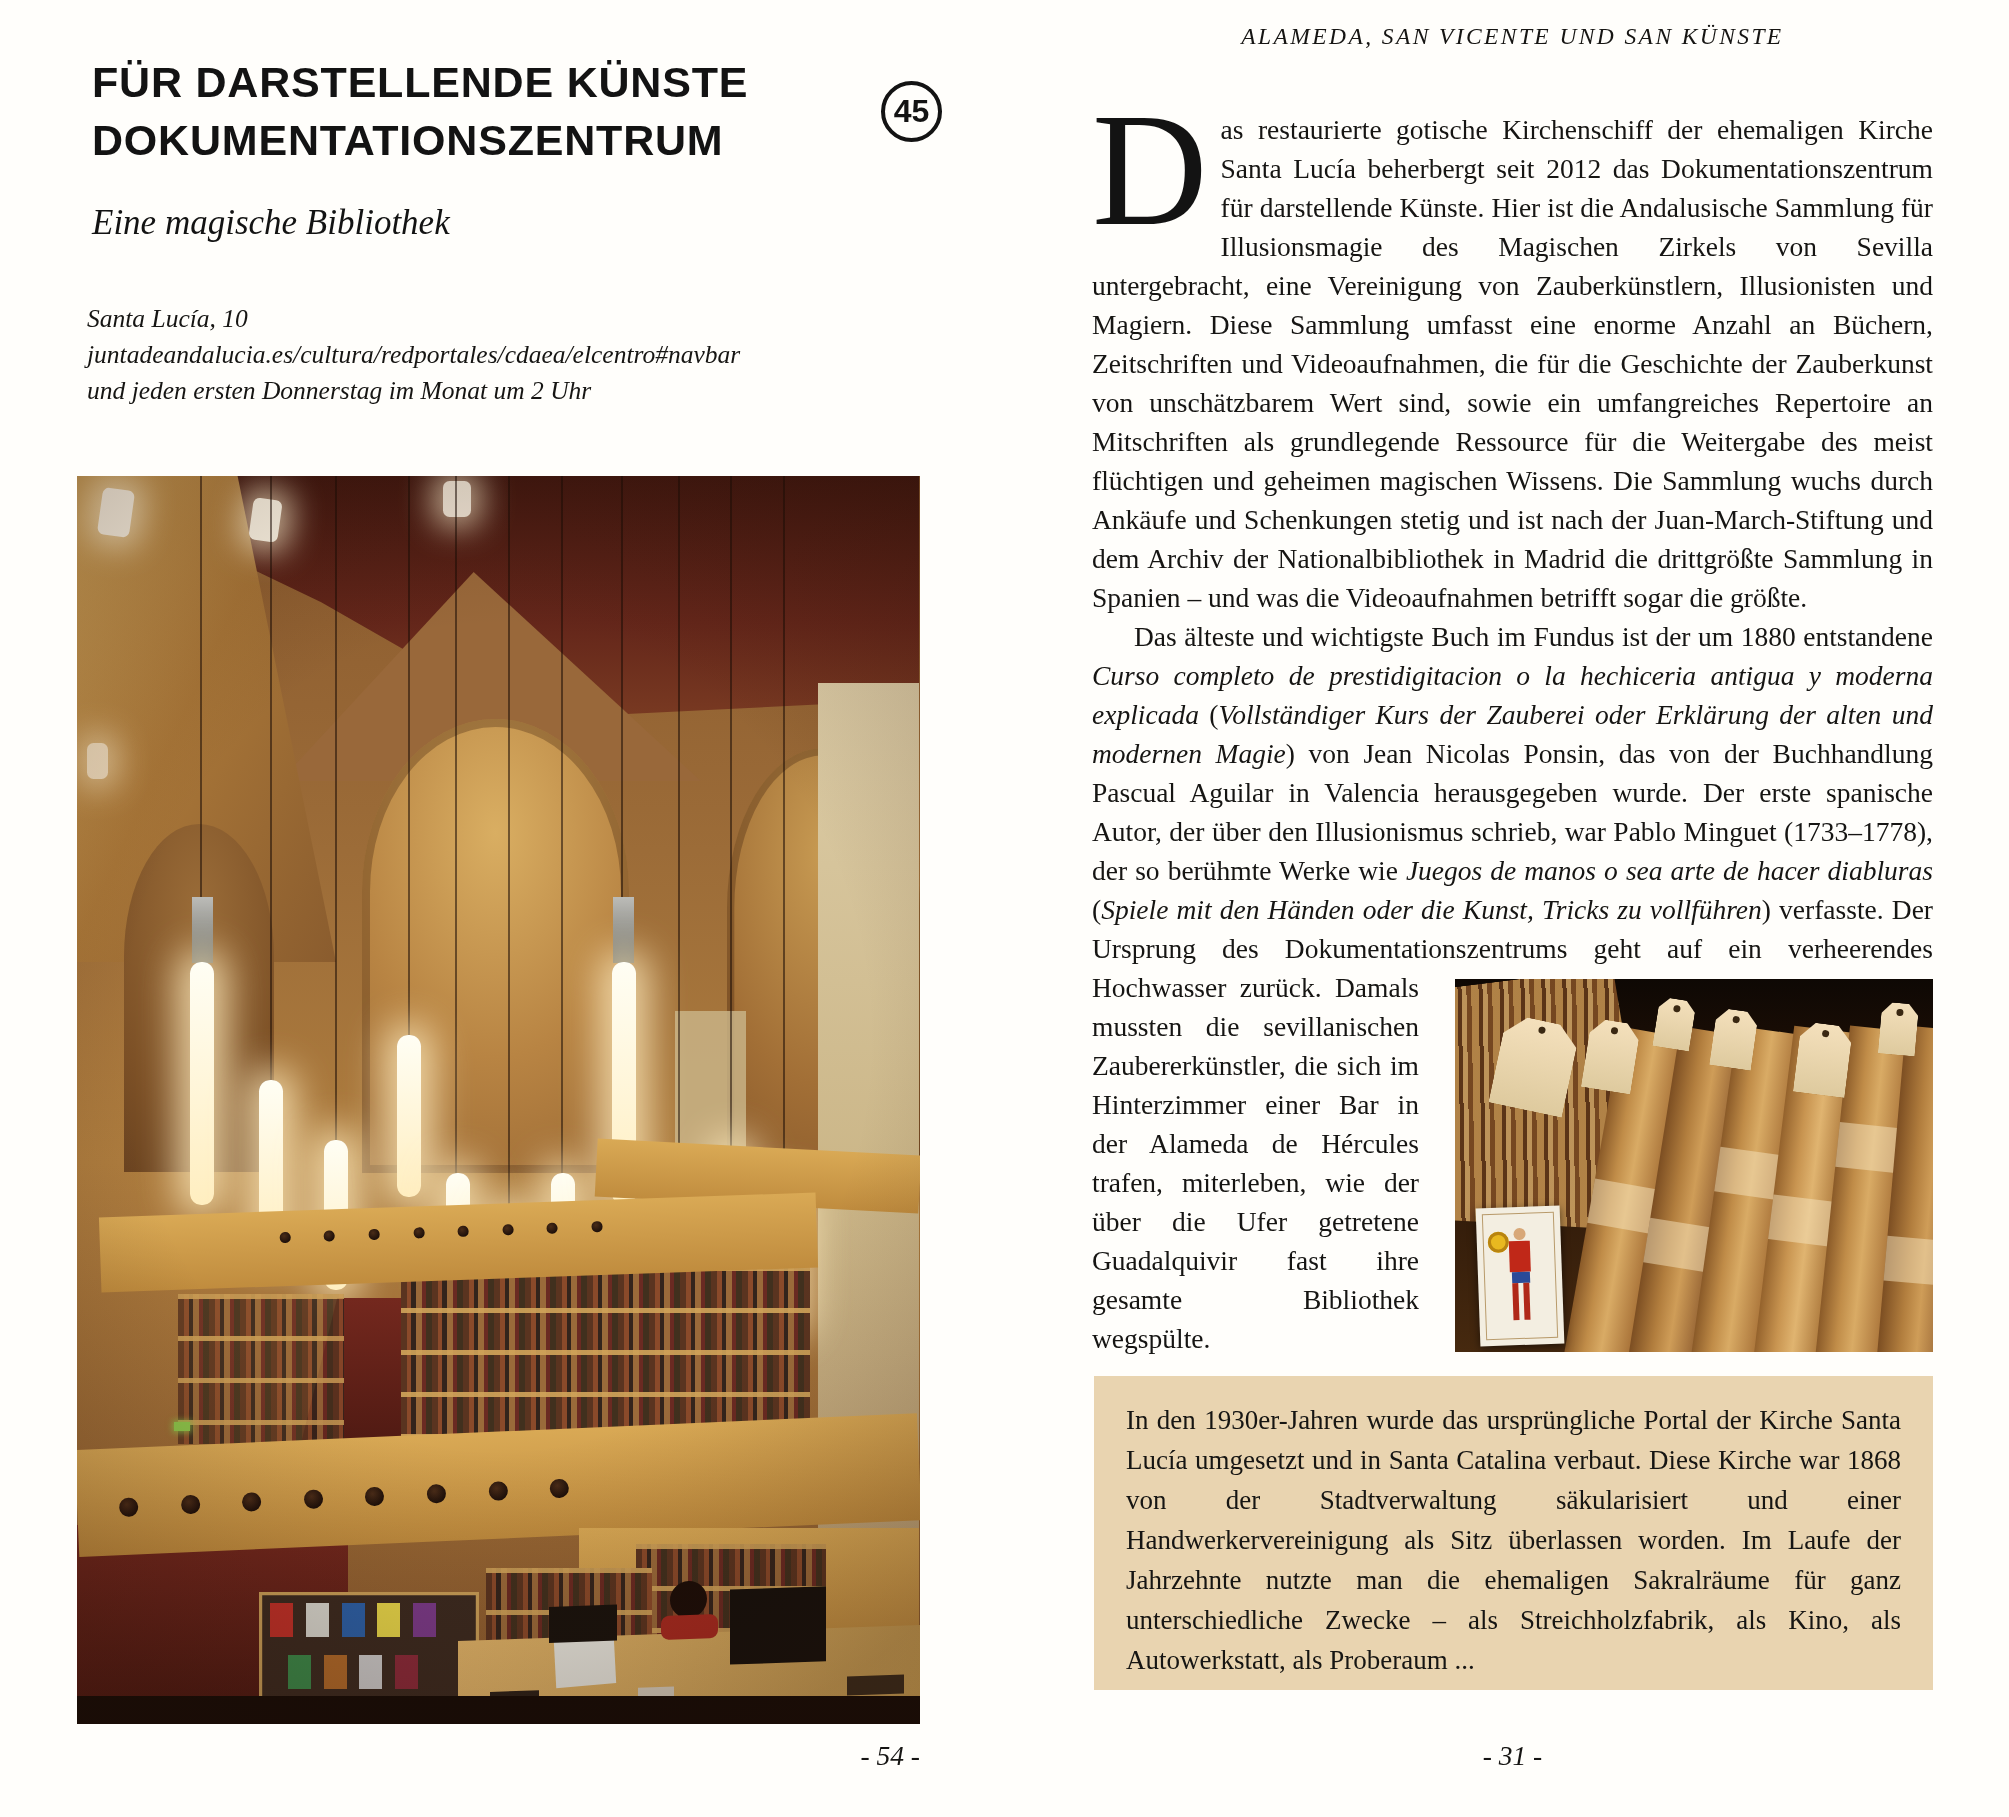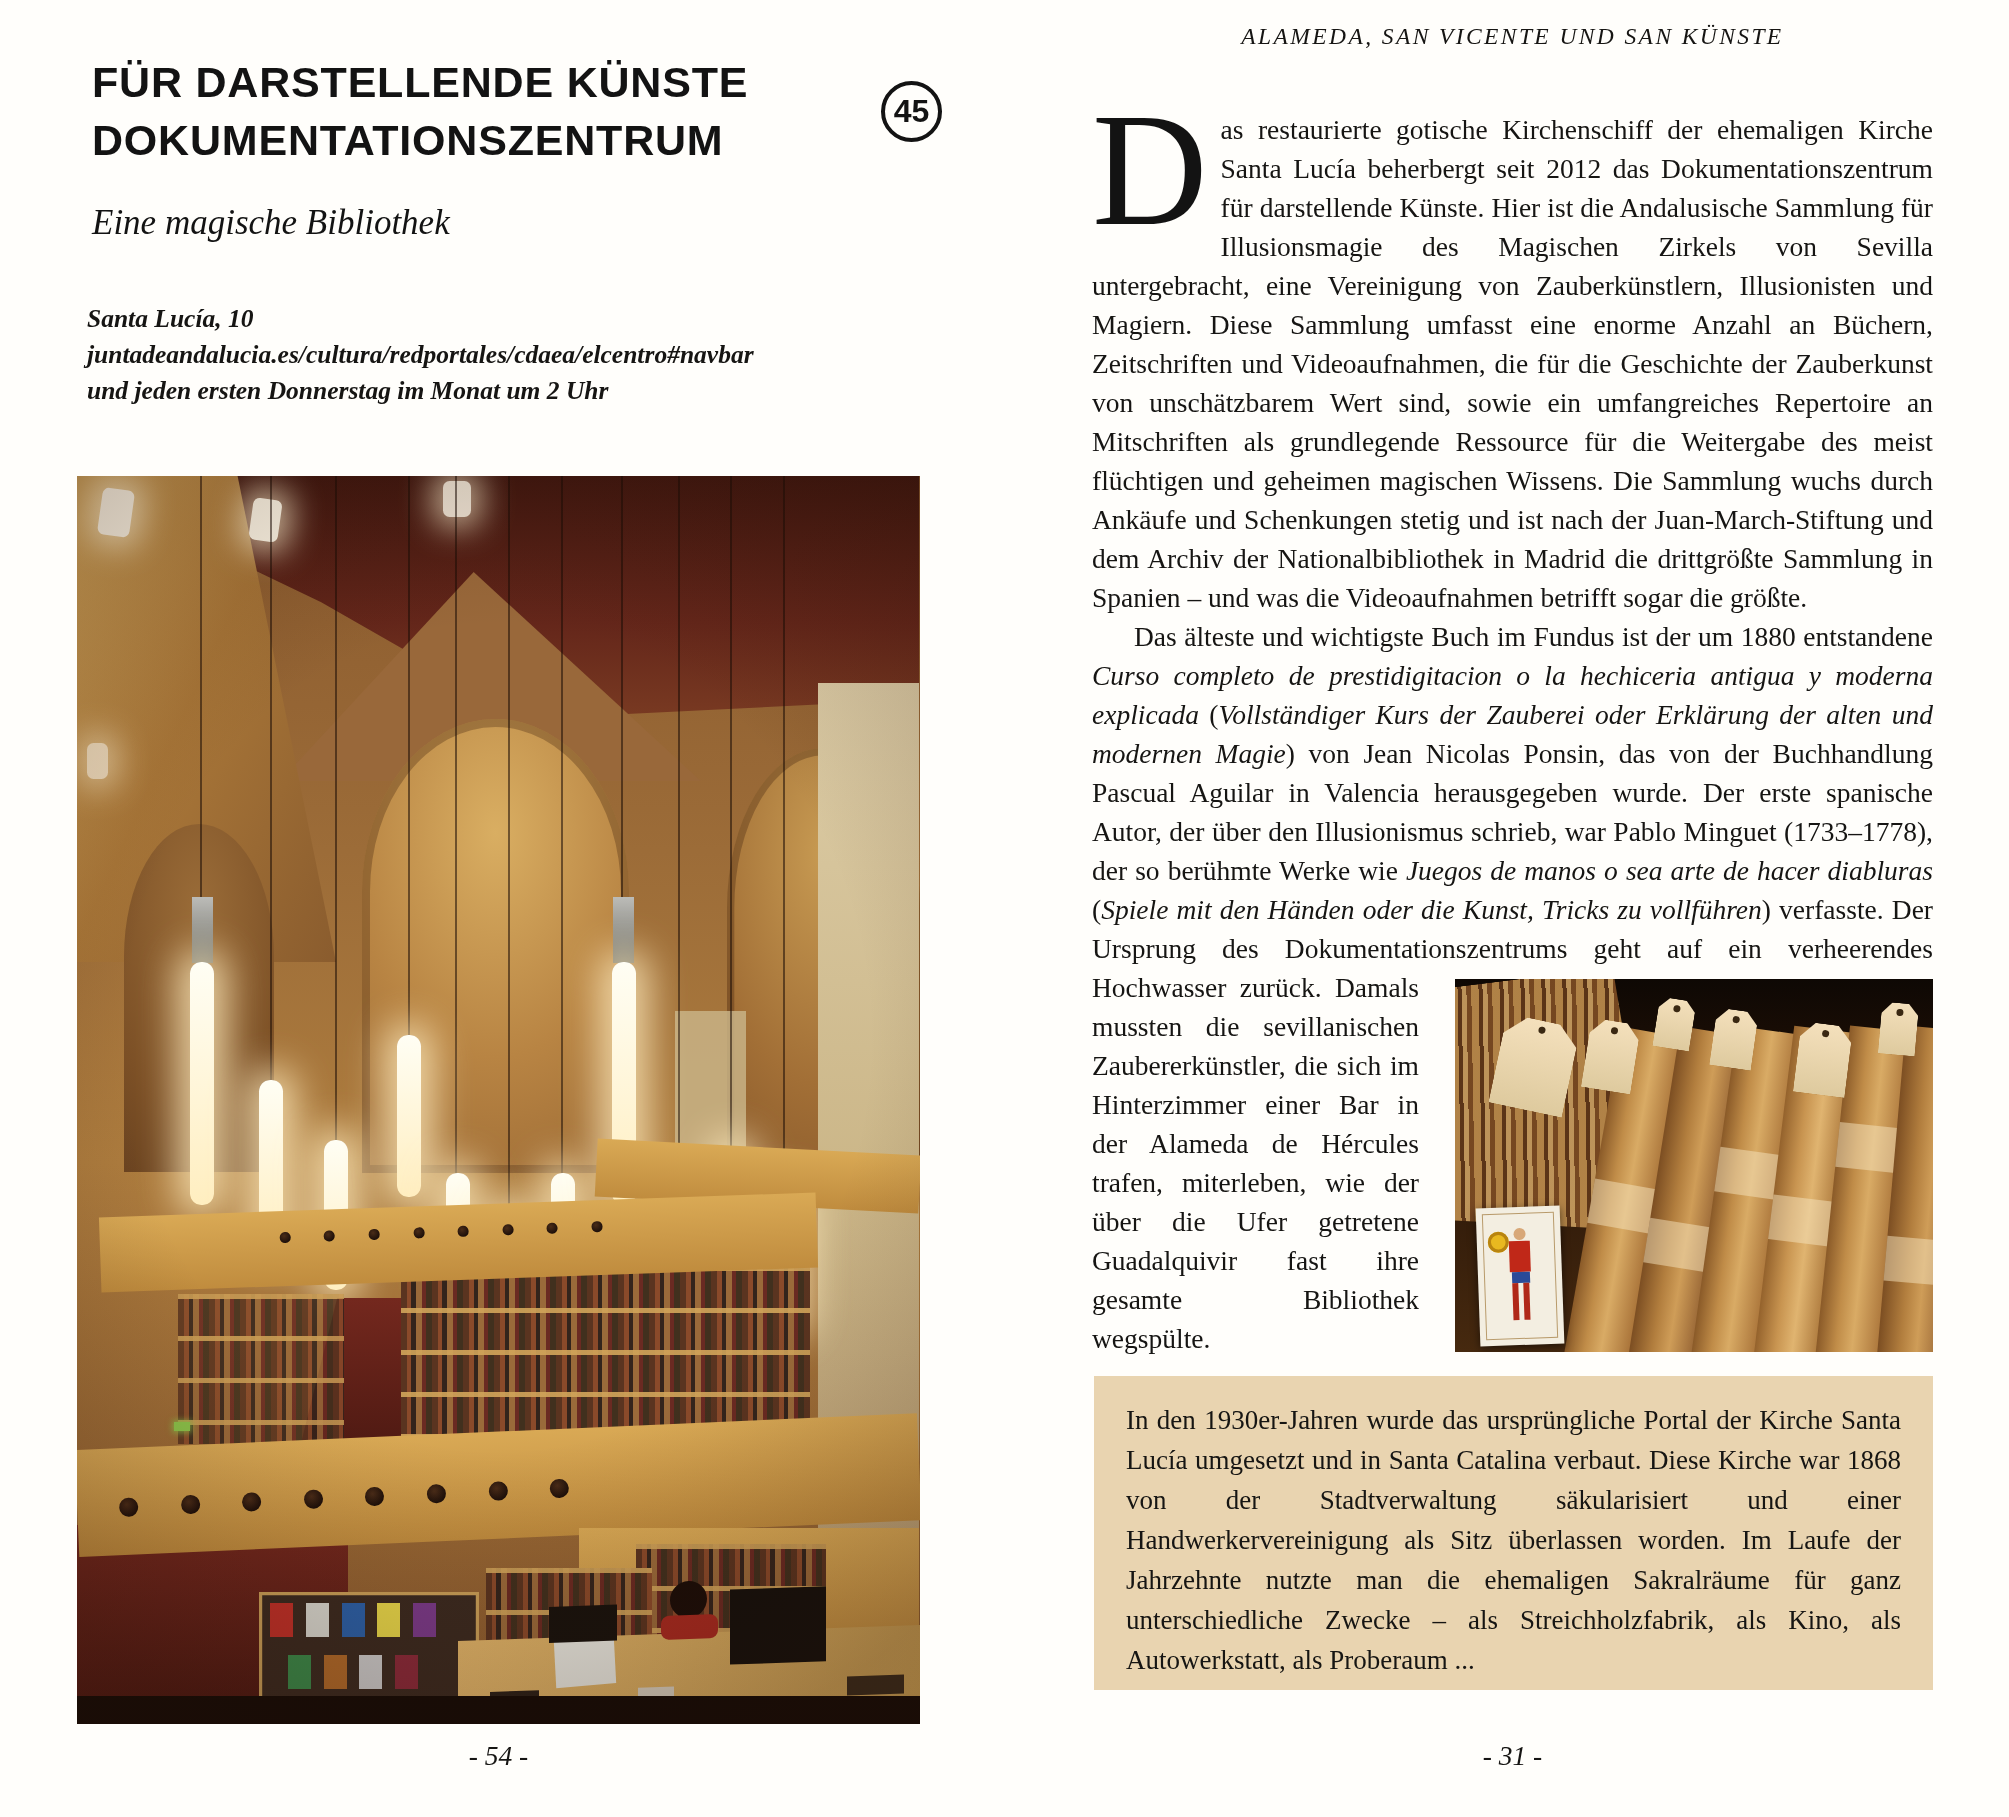--- a/index.html
+++ b/index.html
@@ -7,23 +7,23 @@
           font-family:"Liberation Serif", serif;color:#161513;}
   .abs{position:absolute;}
 
   
   .title{left:92px;top:53px;width:810px;font-family:"Liberation Sans", sans-serif;
          font-weight:bold;font-size:43px;line-height:58px;letter-spacing:0.8px;color:#131313;}
   .badge{left:881px;top:81px;width:53px;height:53px;border:4.9px solid #131313;border-radius:50%;
          display:flex;align-items:center;justify-content:center;
          font-family:"Liberation Sans", sans-serif;font-weight:bold;font-size:32px;color:#131313;}
   .subtitle{left:92px;top:203px;font-style:italic;font-size:35px;color:#131313;}
-  .infoblock{left:87px;top:301px;width:859px;font-style:italic;font-size:25.5px;line-height:36px;font-weight:bold;}
+  .infoblock{left:87px;top:301px;width:859px;font-style:italic;font-size:25.5px;line-height:36px;}
   .photo-main{left:77px;top:476px;width:843px;height:1248px;background:#6e4526;overflow:hidden;}
-  .pagenum-l{left:77px;top:1740px;width:843px;text-align:center;font-style:italic;font-size:27.5px;}
+  .pagenum-l{left:77px;top:1740px;width:843px;text-align:right;font-style:italic;font-size:27.5px;}
   .pagenum-r{left:1092px;top:1740px;width:841px;text-align:center;font-style:italic;font-size:27.5px;}
 
   
   .runhead{left:1092px;top:23px;width:841px;text-align:center;font-style:italic;
            font-size:23.5px;letter-spacing:2.4px;}
   .bodycol{left:1092px;top:110px;width:841px;font-size:27.5px;line-height:39px;text-align:justify;}
   .bodycol p{margin:0;}
   .p2{text-indent:42px;}
   .dropcap{float:left;font-size:160px;line-height:120px;padding:0 13px 0 0;color:#131313;}
   .it{font-style:italic;}

